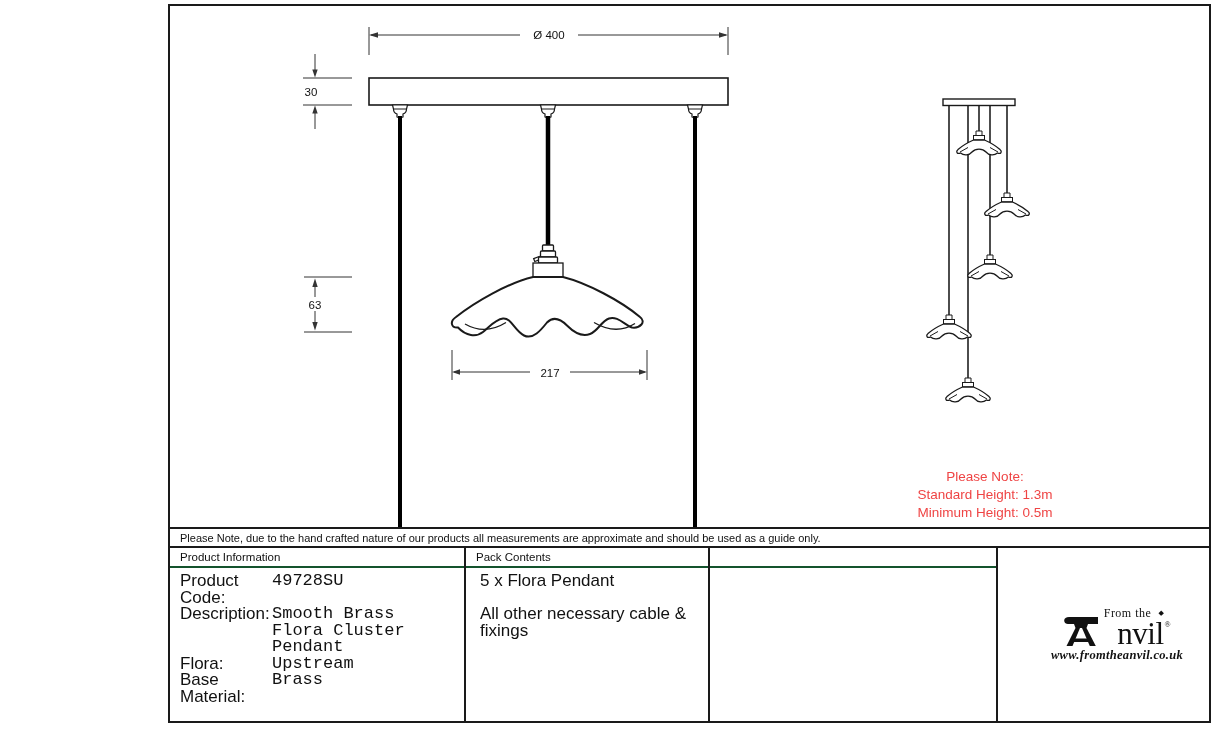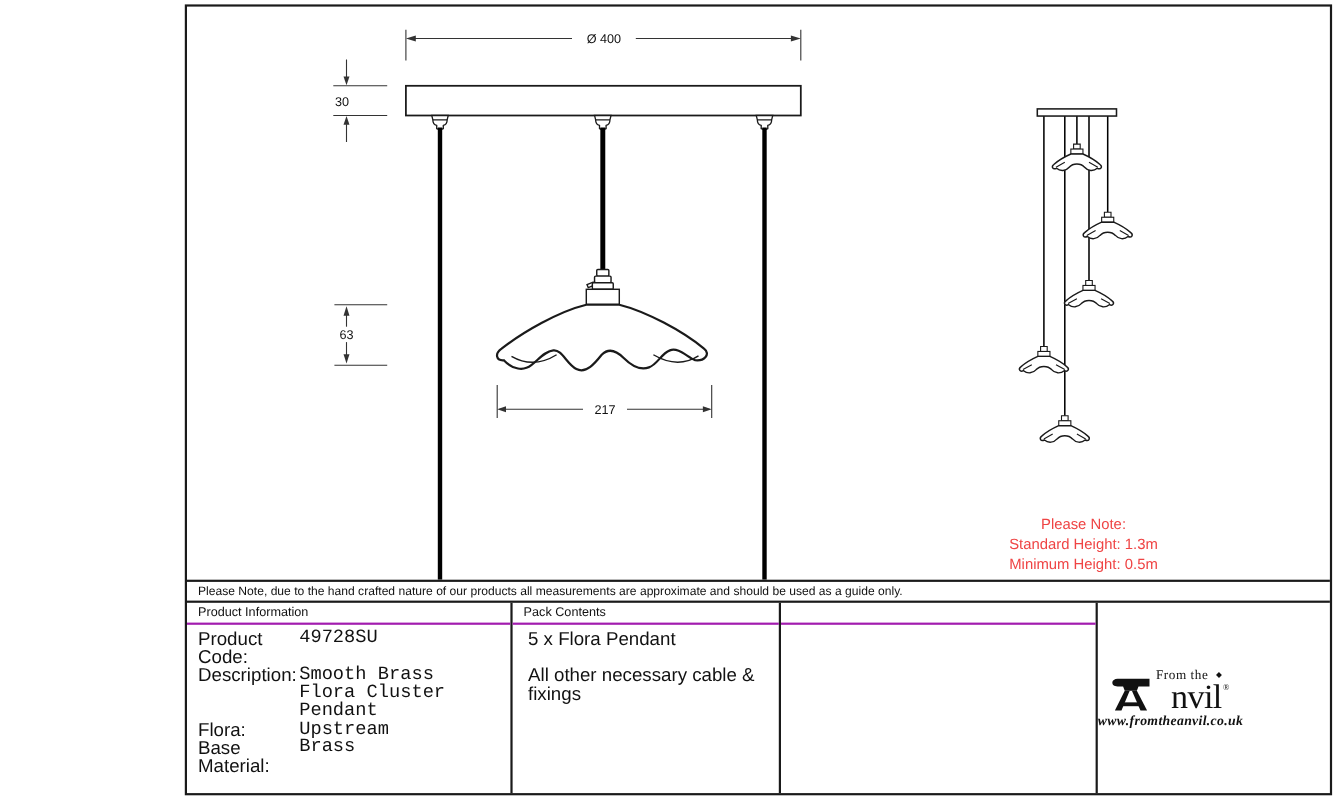--- a/index.html
+++ b/index.html
@@ -16,23 +16,23 @@
                  font-size:13.5px; line-height:18px; color:#ef4444; }
 
   .disclaimer-row { height:20px; border-bottom:2px solid #1a1a1a; display:flex; align-items:center;
                     padding-left:10px; font-size:11px; color:#111; }
 
   .info-table { flex:1; display:flex; }
   .col { display:flex; flex-direction:column; }
   .col-product { width:296px; border-right:2px solid #1a1a1a; }
   .col-pack    { width:244px; border-right:2px solid #1a1a1a; }
   .col-empty   { width:288px; border-right:2px solid #1a1a1a; }
-  .col-logo    { flex:1; align-items:flex-start; justify-content:center; }
-
-  .col-header { height:20px; line-height:19px; border-bottom:2px solid #a21caf;
+  .col-logo    { flex:1; align-items:center; justify-content:center;padding-left:27px; }
+
+  .col-header { height:20px; line-height:19px; border-bottom:2px solid #14532d;
                 padding-left:10px; font-size:11.5px; }
   .col-body { flex:1; padding:5px 8px 16px 10px; font-size:17px; line-height:16.5px; overflow:hidden; }
 
   .info-row { display:flex; }
   .info-row .lbl { width:92px; flex:0 0 92px; }
   .info-row .val { width:172px;font-family:Liberation Mono, monospace; }
 
   .pack-item { padding-left:4px; }
   .pack-item.spacer { height:16.5px; }
 

